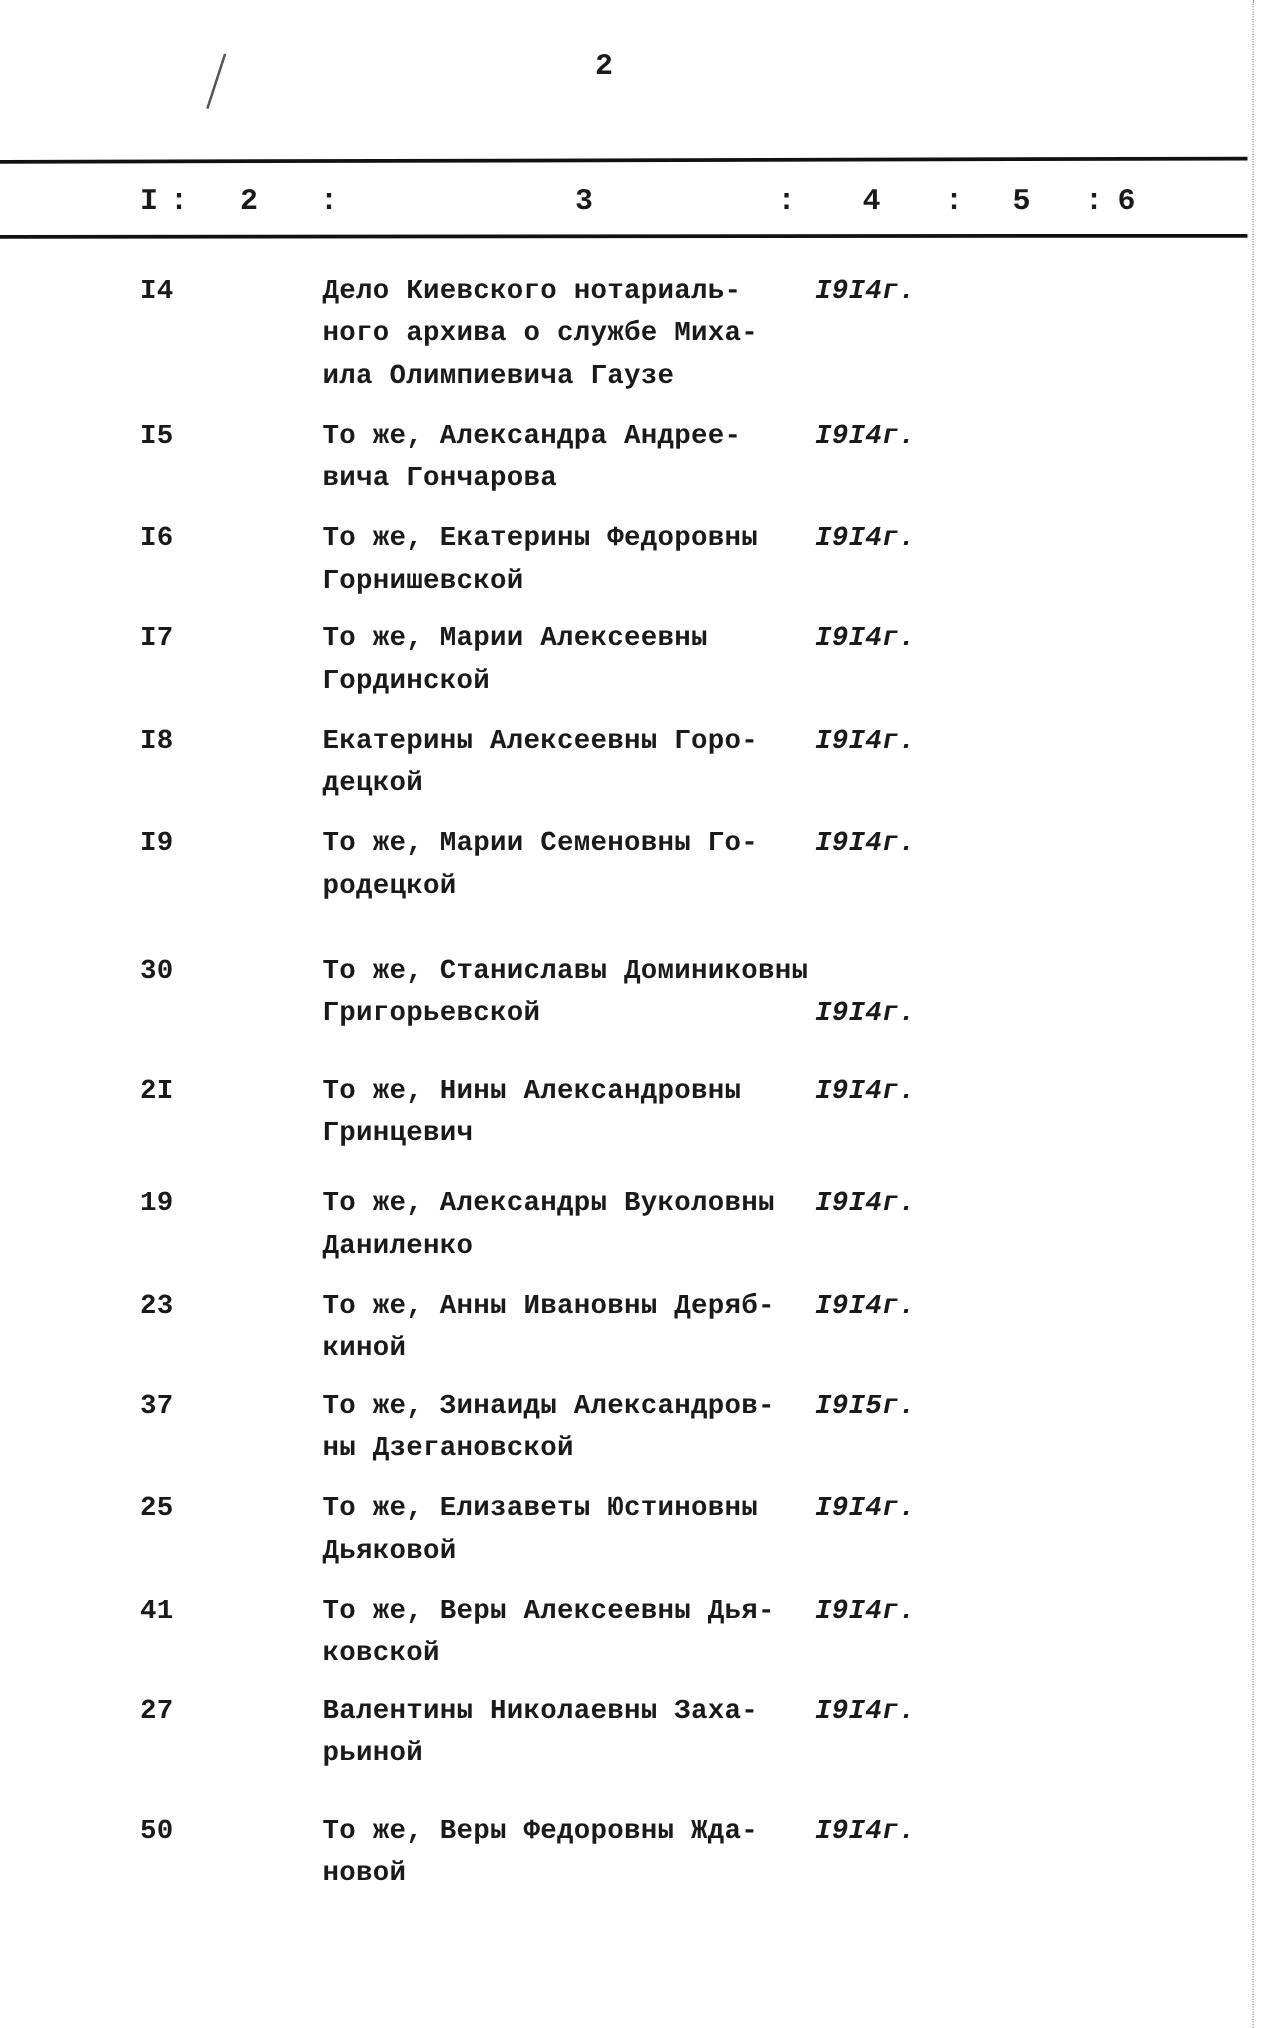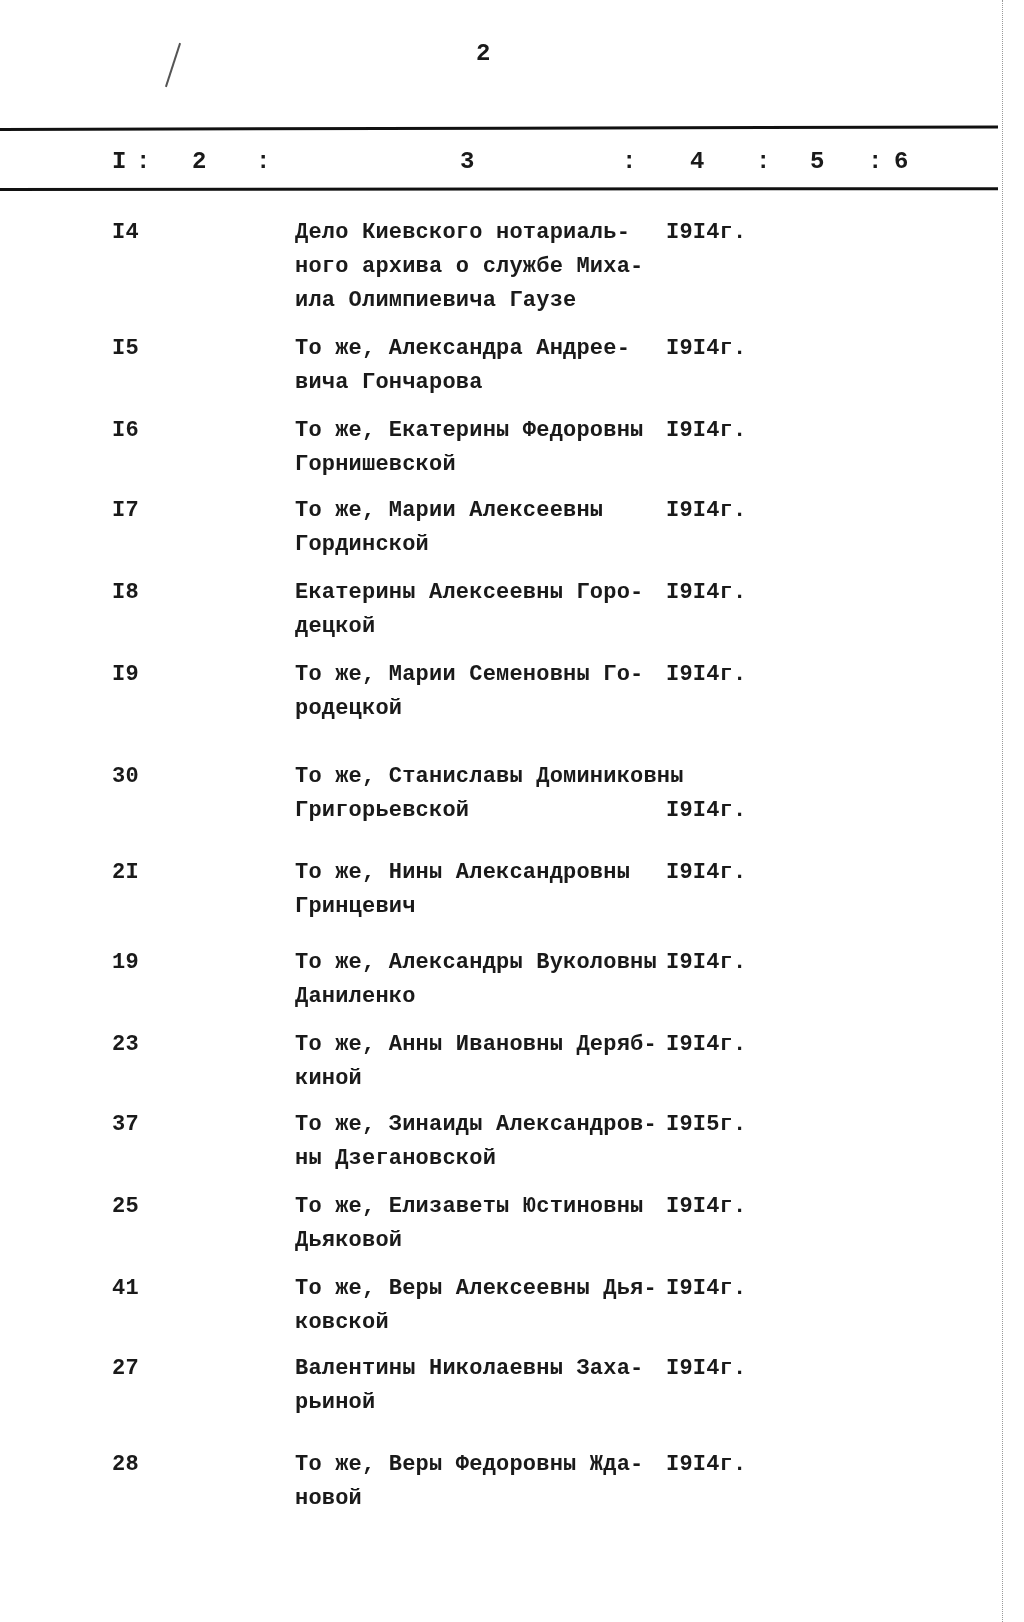--- a/index.html
+++ b/index.html
@@ -57,26 +57,26 @@
       position: absolute;
       left: 112px;
       top: 0;
     }
     .row .desc {
       position: absolute;
       left: 258px;
       top: 0;
       width: 420px;
       white-space: pre-line;
-      margin-left: 37px;
     }
     .row .year {
       position: absolute;
-      left: 666px;
-      top: 0;
+      left: 652px;
+      top: 0;
+      font-style: italic;
     }
     .margin-mark {
       position: absolute;
       left: 172px;
       top: 42px;
       width: 2px;
       height: 46px;
       background: #555;
       transform: rotate(18deg);
     }
@@ -194,17 +194,17 @@
 ковской</span>
   <span class="year">I9I4г.</span>
 </div>
 <div class="row" style="top:1352px">
   <span class="num">27</span>
   <span class="desc">Валентины Николаевны Заха-
 рьиной</span>
   <span class="year">I9I4г.</span>
 </div>
 <div class="row" style="top:1448px">
-  <span class="num">28</span>
+  <span class="num">50</span>
   <span class="desc">То же, Веры Федоровны Жда-
 новой</span>
   <span class="year">I9I4г.</span>
 </div>
 
 </body></html>

